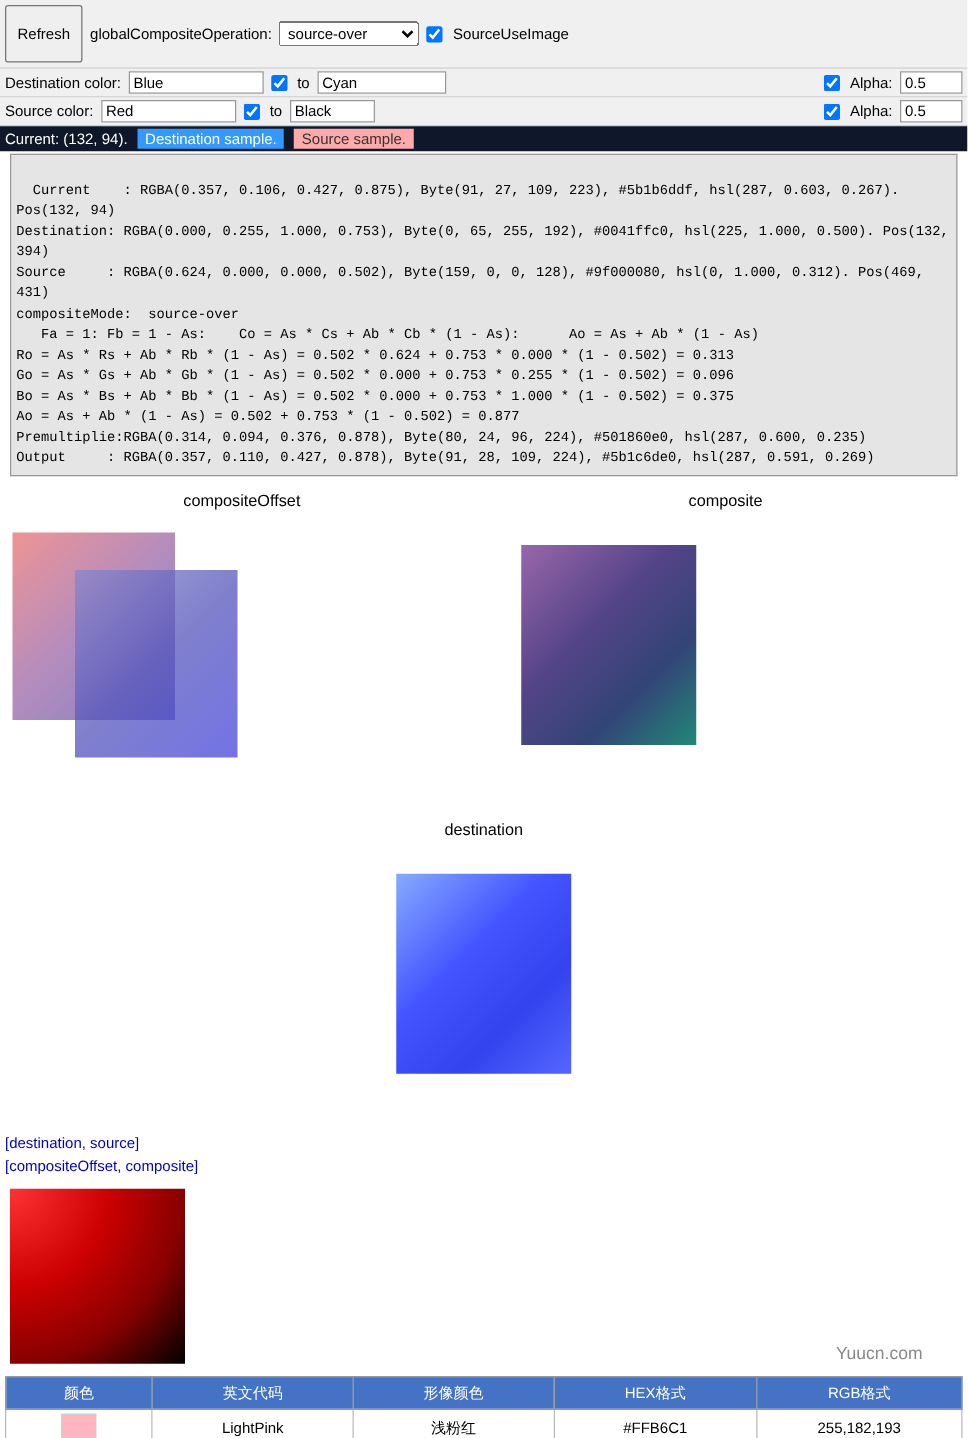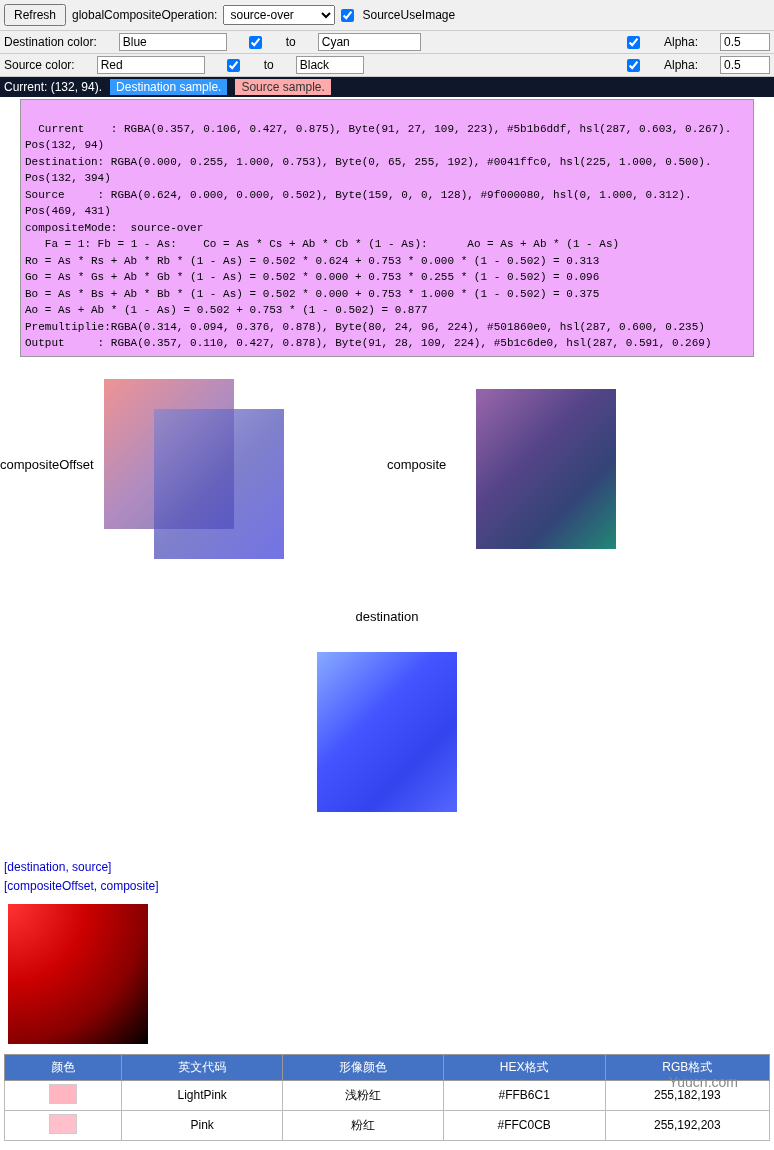--- a/index.html
+++ b/index.html
@@ -1,36 +1,36 @@
 <!DOCTYPE html>
 <html><head>
   <meta charset="utf-8">
   <style>
     * { box-sizing: border-box; margin: 0; padding: 0; }
     body { font-family: Arial, sans-serif; font-size: 12px; background: #fff; width: 774px; }
 
     .toolbar { display: flex; align-items: center; padding: 4px 4px; gap: 6px; background: #f0f0f0; border-bottom: 1px solid #ccc; }
-    .toolbar button { padding: 2px 8px; font-size: 12px; cursor: pointer; }
+    .toolbar button { padding: 14px 8px; font-size: 12px; cursor: pointer; }
     .toolbar label { font-size: 12px; }
     .toolbar select { font-size: 12px; padding: 1px 2px; }
     .toolbar input[type=checkbox] { margin-right: 2px; }
 
-    .row2, .row3 { display: flex; align-items: center; padding: 2px 4px; gap: 22px; background: #f0f0f0; border-bottom: 1px solid #ccc; }
+    .row2, .row3 { display: flex; align-items: center; padding: 2px 4px; gap: 6px; background: #f0f0f0; border-bottom: 1px solid #ccc; }
     .row2 label, .row3 label { font-size: 12px; }
     .row2 input[type=text], .row3 input[type=text] { width: 108px; font-size: 12px; padding: 1px 3px; border: 1px solid #999; }
     .row2 input[type=checkbox], .row3 input[type=checkbox] { margin-right: 2px; }
 
     .current-bar { display: flex; align-items: center; padding: 2px 4px; gap: 8px; background: #0f172a; color: #fff; font-size: 12px; }
     .current-bar .dest-sample { background: #3399ff; color: #fff; padding: 1px 6px; }
     .current-bar .src-sample { background: #ffaaaa; color: #333; padding: 1px 6px; }
 
-    .info-box { border: 1px solid #999; margin: 2px 20px; padding: 4px; font-size: 11px; font-family: 'Courier New', monospace; background: #f0abfc; color: #000; min-height: 130px; line-height: 1.5; white-space: pre-wrap; }
+    .info-box { border: 1px solid #999; margin: 2px 8px; padding: 4px; font-size: 11px; font-family: 'Courier New', monospace; background: #e5e5e5; color: #000; min-height: 130px; line-height: 1.5; white-space: pre-wrap; }
 
     .diagrams-section { display: flex; gap: 0; padding: 10px 0; }
-    .diagram-block { flex: 1; display: flex; flex-direction: row; align-items: center; }
+    .diagram-block { flex: 1; display: flex; flex-direction: column; }
     .diagram-title { font-size: 13px; font-weight: normal; margin-bottom: 8px; text-align: center; }
 
     
     .composite-offset-canvas { position: relative; width: 210px; height: 200px; }
     .co-dest { position: absolute; top: 10px; left: 10px; width: 130px; height: 150px; background: linear-gradient(135deg, #e87070 0%, #9966aa 50%, #5555aa 100%); opacity: 0.75; }
     .co-src { position: absolute; top: 40px; left: 60px; width: 130px; height: 150px; background: linear-gradient(135deg, #8888cc 0%, #5555bb 50%, #4444dd 100%); opacity: 0.75; }
 
     
     .composite-canvas { position: relative; width: 210px; height: 200px; }
     .comp-result { position: absolute; top: 20px; left: 30px; width: 140px; height: 160px; background: linear-gradient(135deg, #9966aa 0%, #554488 40%, #334477 70%, #228877 100%); }

